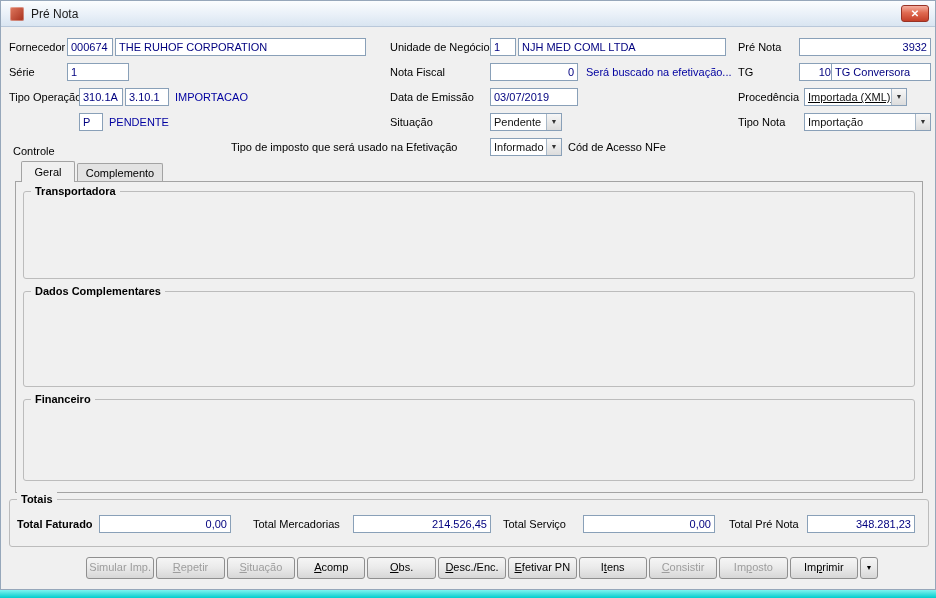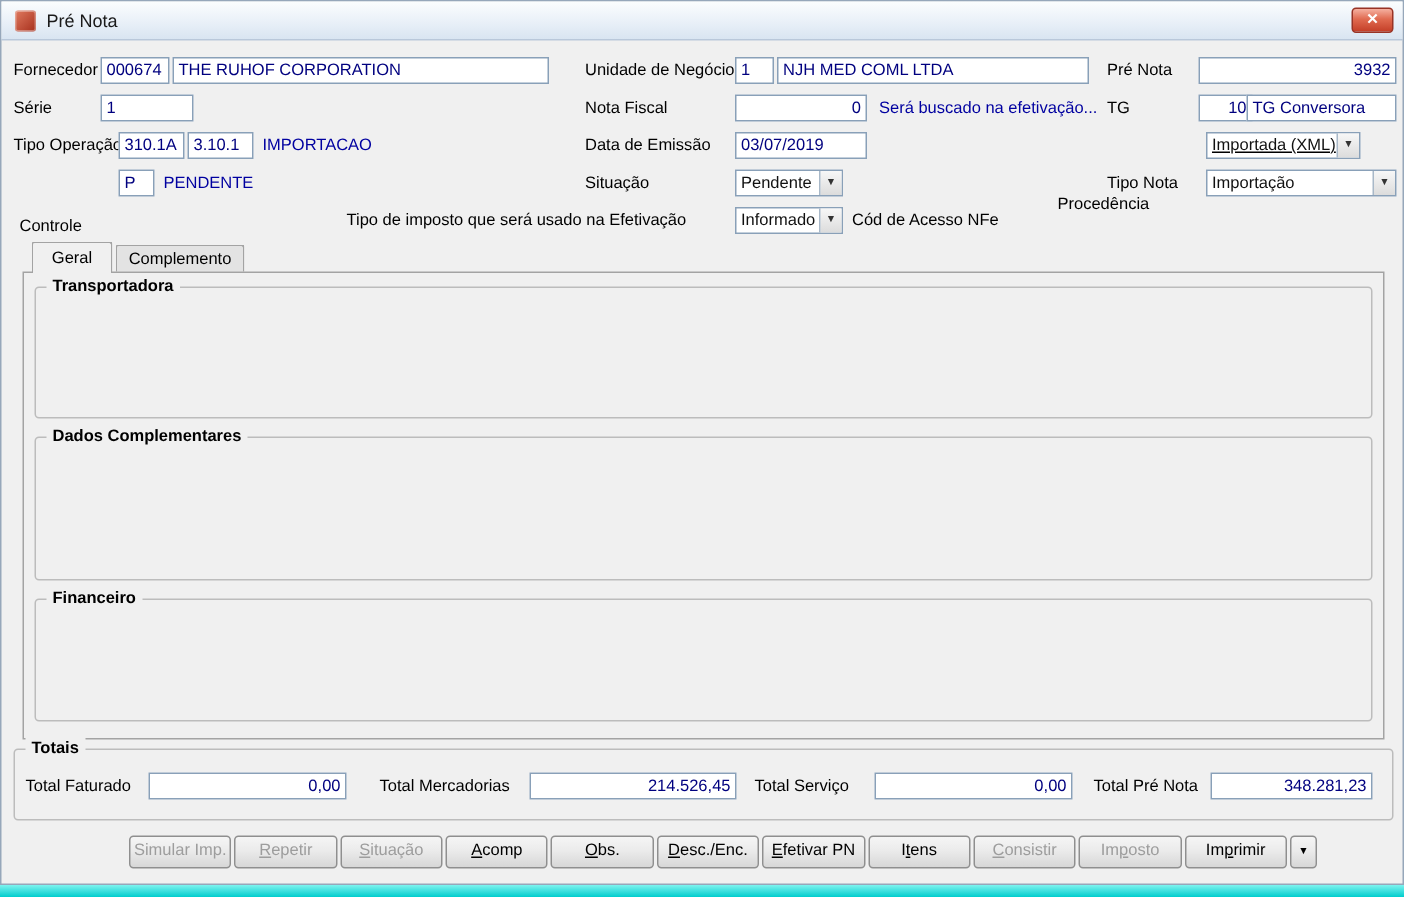--- a/index.html
+++ b/index.html
@@ -85,21 +85,21 @@
   <span class="lbl" style="left:737px; top:62px;">TG</span>
   <span class="fld right" style="left:798px; top:62px; width:36px;">10</span>
   <span class="fld" style="left:830px; top:62px; width:100px;">TG Conversora</span>
 
   <span class="lbl" style="left:8px; top:87px;">Tipo Operação</span>
   <span class="fld" style="left:78px; top:87px; width:44px;">310.1A</span>
   <span class="fld" style="left:124px; top:87px; width:44px;">3.10.1</span>
   <span class="note" style="left:174px; top:87px;">IMPORTACAO</span>
   <span class="lbl" style="left:389px; top:87px;">Data de Emissão</span>
   <span class="fld" style="left:489px; top:87px; width:88px;">03/07/2019</span>
-  <span class="lbl" style="left:704px; top:87px;margin-top:39px;">Procedência</span>
+  <span class="lbl" style="left:737px; top:87px;">Procedência</span>
   <span class="combo" style="left:803px; top:87px; width:103px;text-decoration:underline;">
     <span class="txt">Importada (XML)</span>
     <span class="arr">▼</span>
   </span>
 
   <span class="lbl" style="left:12px; top:112px;margin-top:29px;">Controle</span>
   <span class="fld" style="left:78px; top:112px; width:24px;">P</span>
   <span class="note" style="left:108px; top:112px;">PENDENTE</span>
   <span class="lbl" style="left:389px; top:112px;">Situação</span>
   <span class="combo" style="left:489px; top:112px; width:72px;">
@@ -206,21 +206,21 @@
   <span class="lbl" style="left:32px; top:446px;">Conta</span>
   <span class="fld" style="left:158px; top:446px; width:62px;">. .</span>
   <span class="fld" style="left:226px; top:446px; width:214px;">=&gt; INFORMAR CONTA FINANCEIRA</span>
   <span class="lbl" style="left:470px; top:446px;">Projeto</span>
   <span class="fld" style="left:528px; top:446px; width:92px;"></span>
   <span class="fld" style="left:626px; top:446px; width:120px;">=&gt; INFORMAR PROJETO</span>
 
   <div class="group" style="left:8px; top:498px; width:920px; height:48px;"></div>
   <span class="gtitle" style="left:16px; top:491px;">Totais</span>
 
-  <span class="lbl" style="left:16px; top:514px;">Total Faturado</span>
+  <span class="lbl" style="left:16px; top:514px;font-weight:bold;">Total Faturado</span>
   <span class="fld right" style="left:98px; top:514px; width:132px;">0,00</span>
   <span class="lbl" style="left:252px; top:514px;">Total Mercadorias</span>
   <span class="fld right" style="left:352px; top:514px; width:138px;">214.526,45</span>
   <span class="lbl" style="left:502px; top:514px;">Total Serviço</span>
   <span class="fld right" style="left:582px; top:514px; width:132px;">0,00</span>
   <span class="lbl" style="left:728px; top:514px;">Total Pré Nota</span>
   <span class="fld right" style="left:806px; top:514px; width:108px;">348.281,23</span>
 
   <div id="button-bar">
       <div class="btn disabled">Simular Imp.</div>

